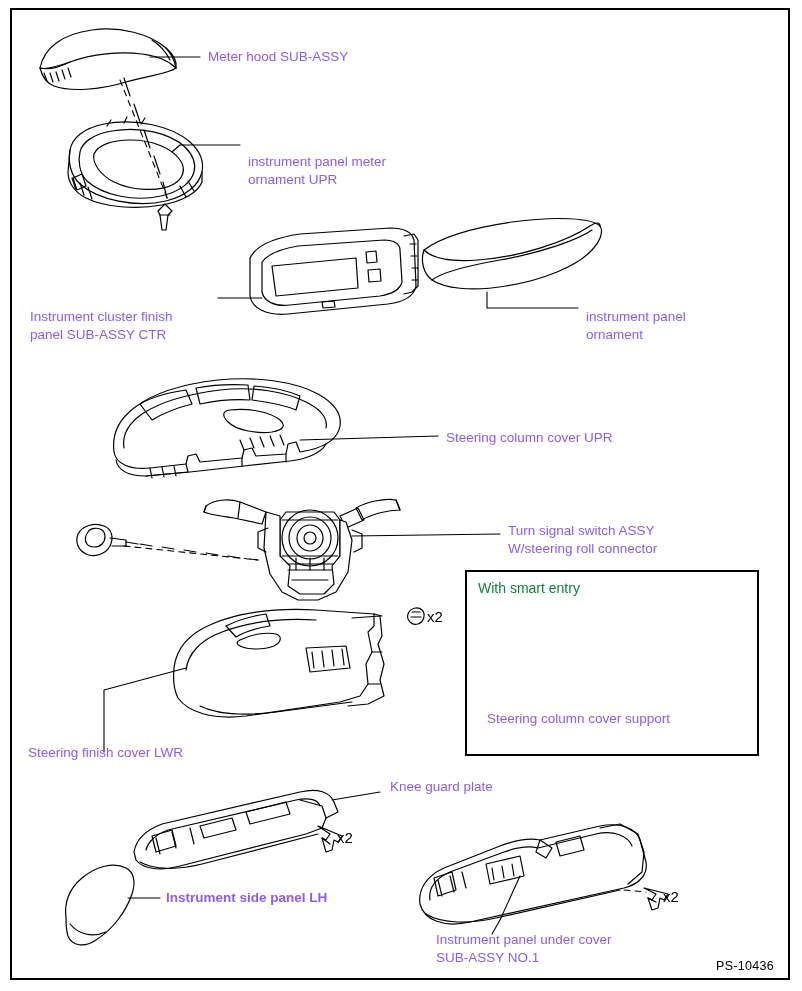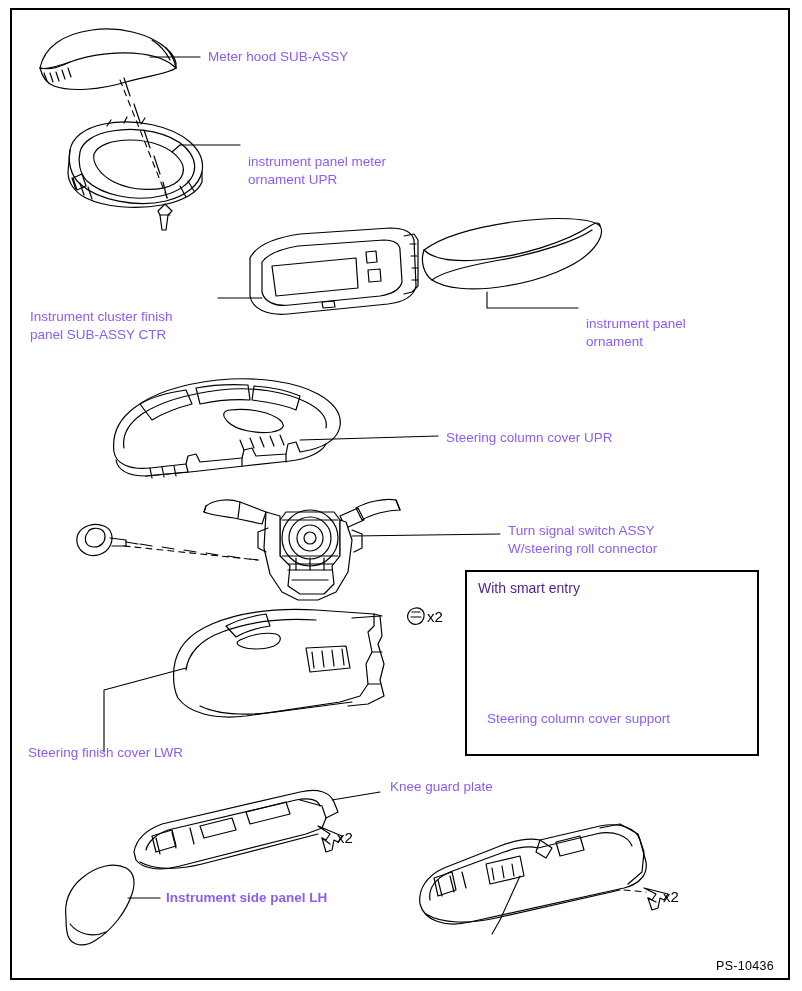--- a/index.html
+++ b/index.html
@@ -48,21 +48,21 @@
     height: 186px;
     border: 2px solid #000000;
     box-sizing: border-box;
     background: #ffffff;
   }
   .box-title {
     position: absolute;
     left: 478px;
     top: 580px;
     font-size: 14px;
-    color: #4c1d95;
+    color: #15803d;
   }
   .code {
     position: absolute;
     right: 28px;
     bottom: 18px;
     font-size: 12.5px;
     color: #000;
     letter-spacing: 0.3px;
   }
   .xlabel {
@@ -288,28 +288,30 @@
 
   <div class="box-smart"></div>
   <div class="box-title">With smart entry</div>
   <div class="lbl" style="left:487px; top:710px;">Steering column cover support</div>
 
   <div class="lbl" style="left:208px; top:48px;">Meter hood SUB-ASSY</div>
   <div class="lbl" style="left:248px; top:153px;">instrument panel meter
 ornament UPR</div>
   <div class="lbl" style="left:30px; top:290px;margin-top:18px;">Instrument cluster finish
 panel SUB-ASSY CTR</div>
-  <div class="lbl" style="left:586px; top:315px;">instrument panel
+  <div class="lbl" style="left:586px; top:308px;">instrument panel
 ornament</div>
   <div class="lbl" style="left:446px; top:429px;">Steering column cover UPR</div>
   <div class="lbl" style="left:508px; top:522px;">Turn signal switch ASSY
 W/steering roll connector</div>
   <div class="lbl" style="left:28px; top:744px;">Steering finish cover LWR</div>
   <div class="lbl" style="left:390px; top:778px;">Knee guard plate</div>
   <div class="lbl" style="left:166px; top:889px;font-weight:bold;">Instrument side panel LH</div>
+  <div class="lbl" style="left:436px; top:931px;">Instrument panel under cover
+SUB-ASSY NO.1</div>
 
   <div class="xlabel" style="left:427px; top:608px;">x2</div>
   <div class="xlabel" style="left:337px; top:829px;">x2</div>
   <div class="xlabel" style="left:663px; top:888px;">x2</div>
 
   <div class="code">PS-10436</div>
 
 </div>
 
 </body></html>

